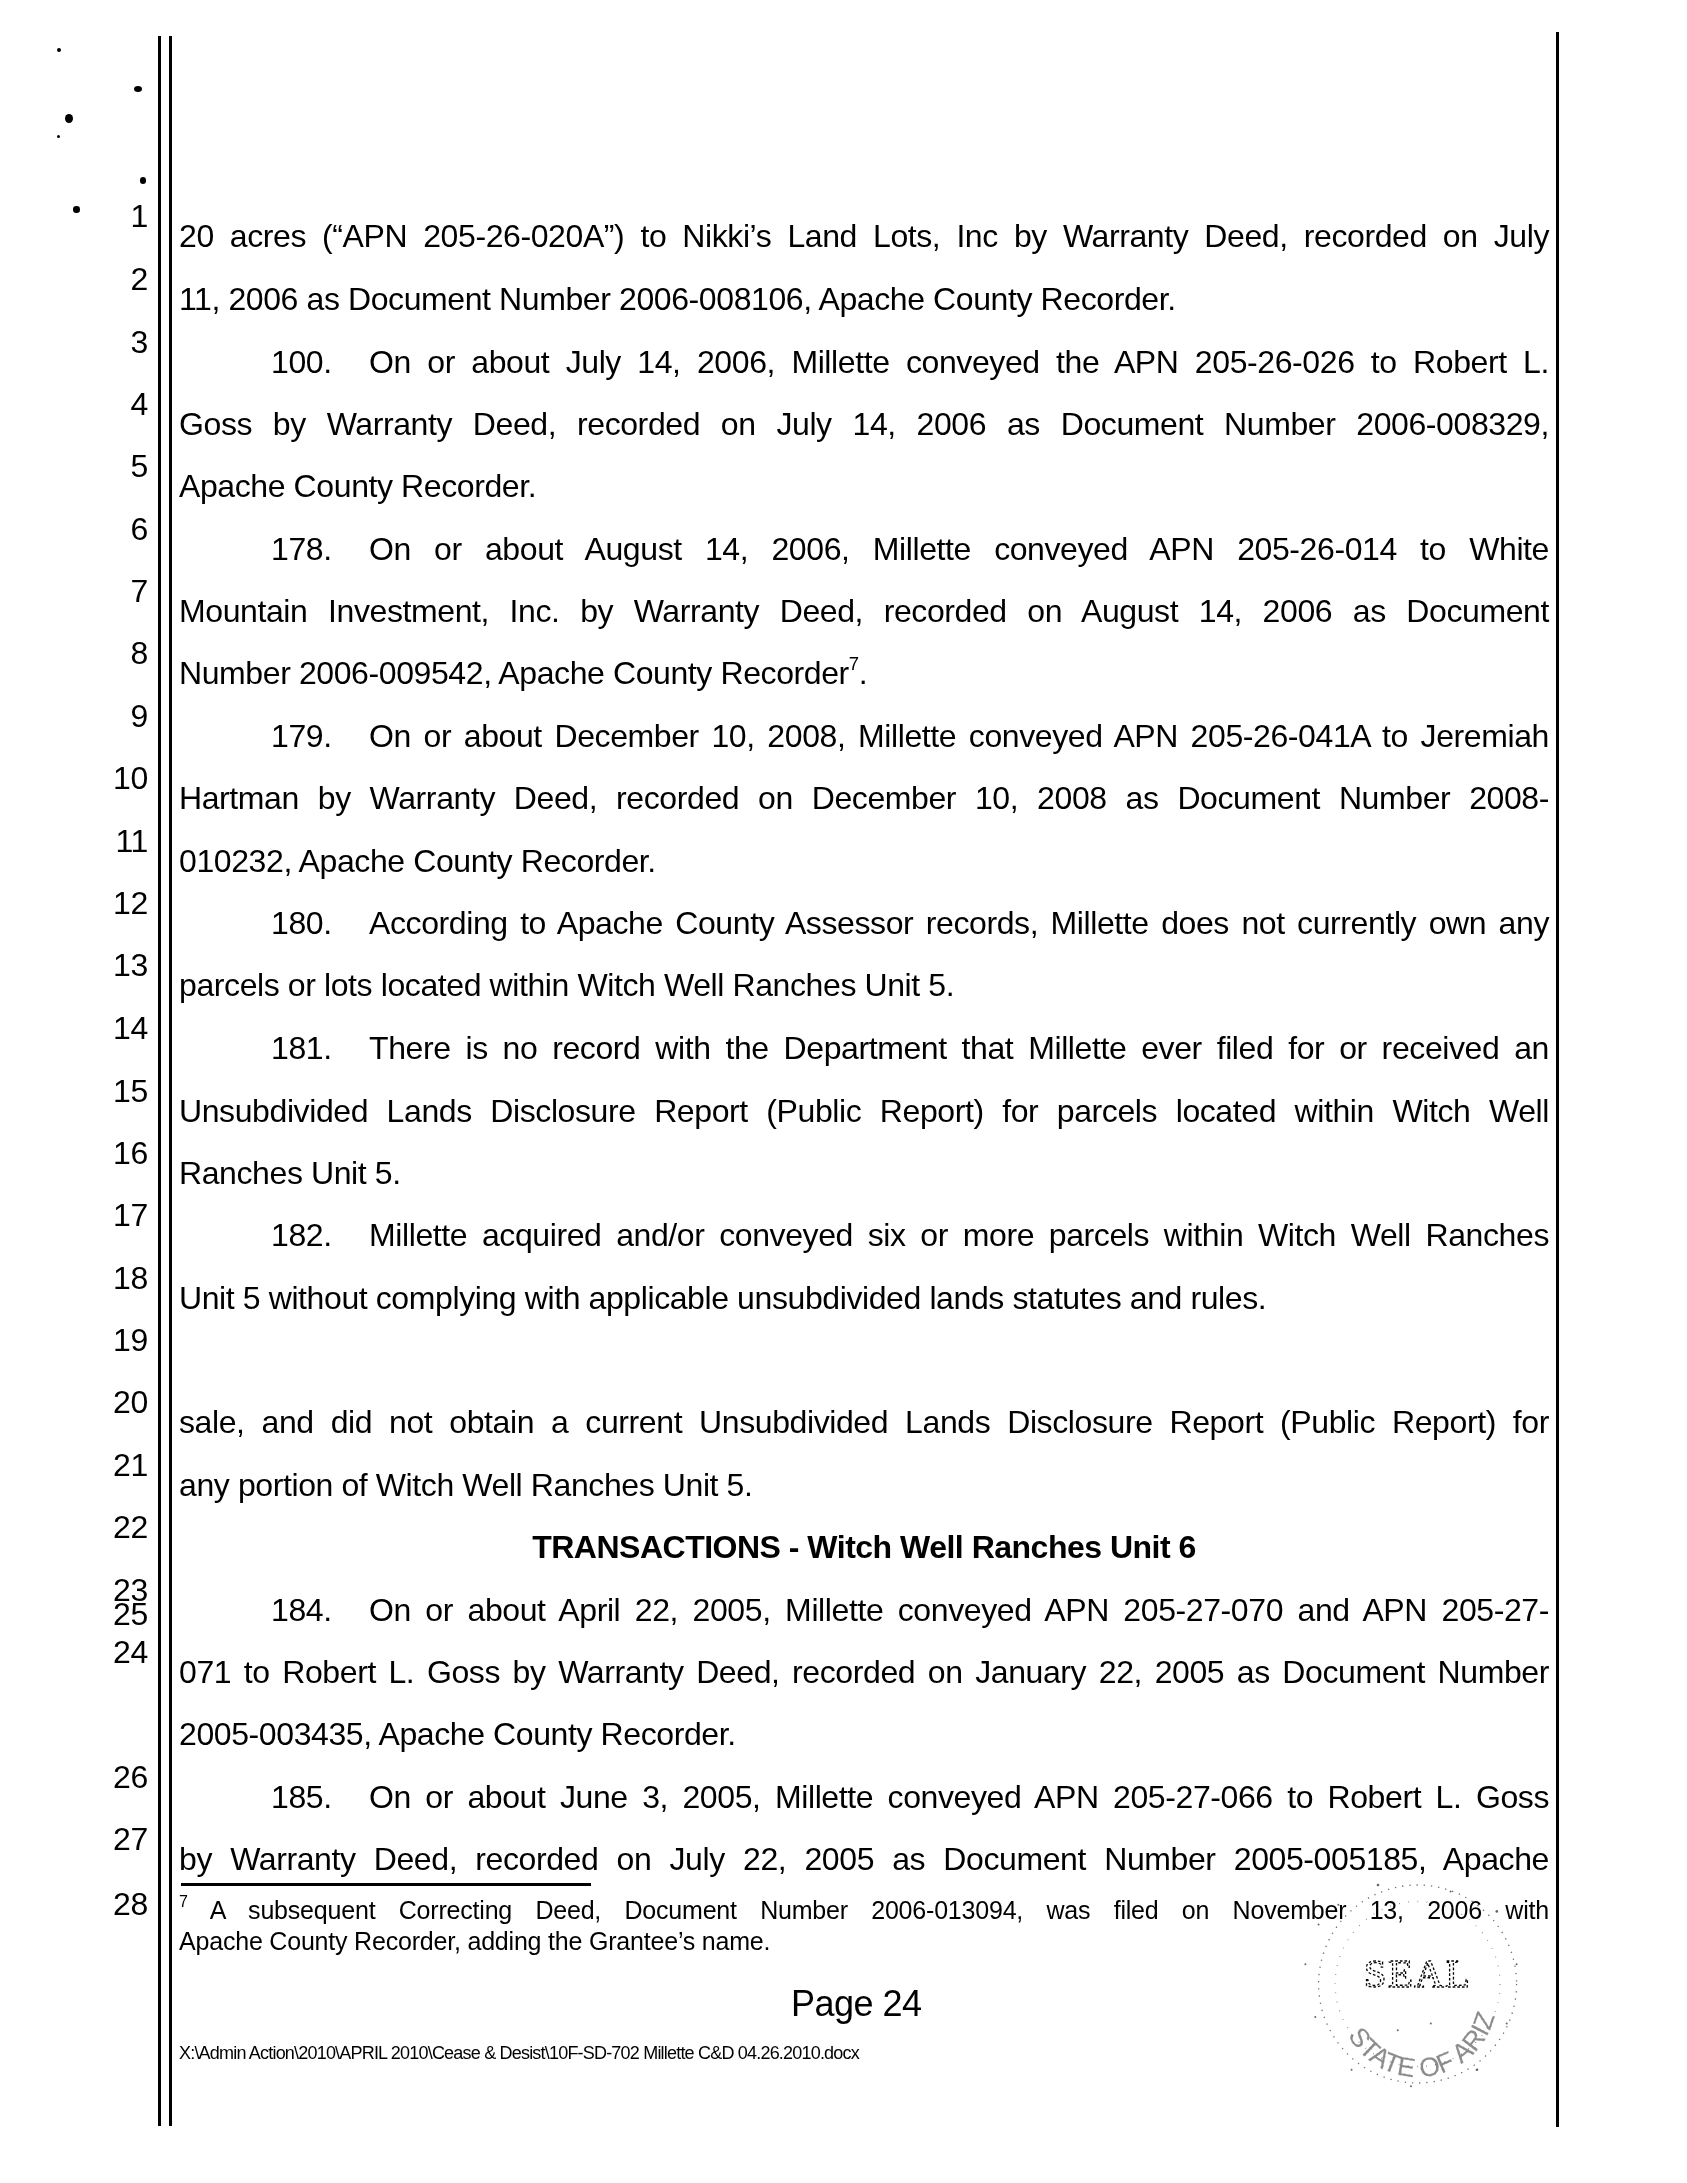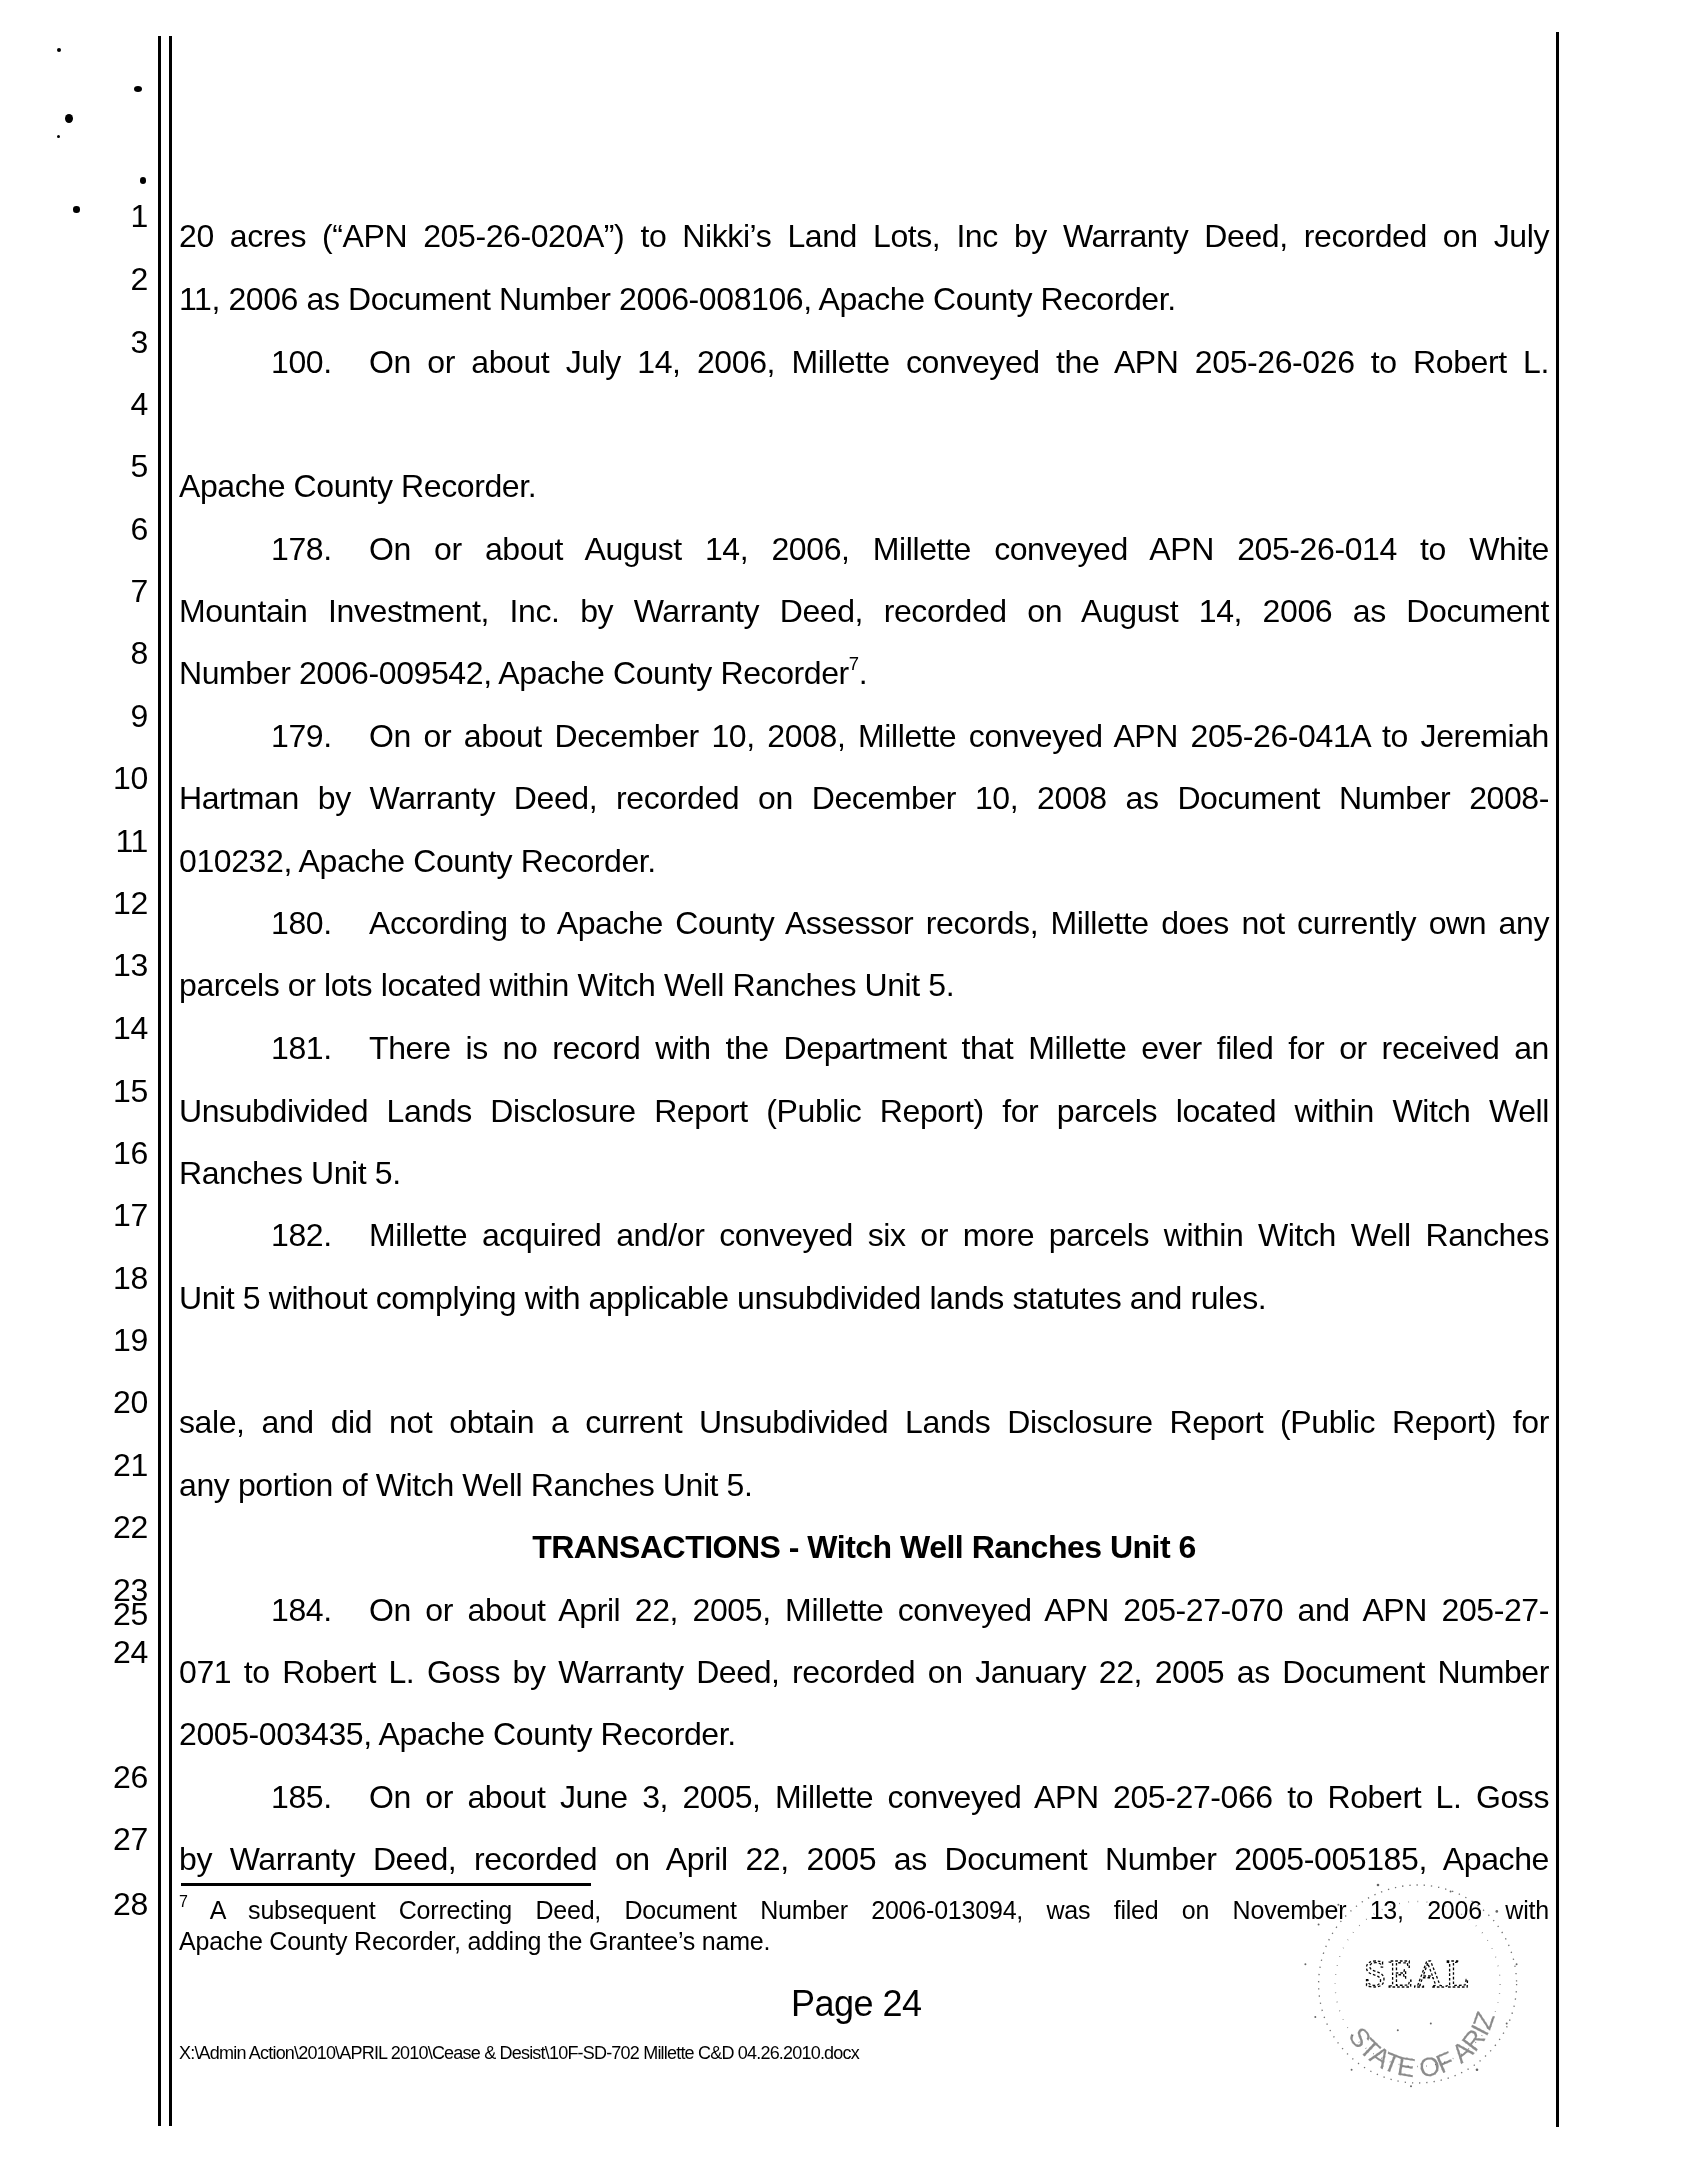--- a/index.html
+++ b/index.html
@@ -85,20 +85,21 @@
     <div class="ln" style="top:1594px">25</div>
     <div class="ln" style="top:1757px">26</div>
     <div class="ln" style="top:1819px">27</div>
     <div class="ln" style="top:1884px">28</div>
   </div>
 
   <div class="body-text">
     <div class="tl just" style="top:196px"><span>20 acres (“APN 205-26-020A”) to Nikki’s Land Lots, Inc by Warranty Deed, recorded on July</span></div>
     <div class="tl" style="top:259px"><span>11, 2006 as Document Number 2006-008106, Apache County Recorder.</span></div>
     <div class="tl just ind" style="top:322px"><span class="para-num">100.</span><span>On or about July 14, 2006, Millette conveyed the APN 205-26-026 to Robert L.</span></div>
+    <div class="tl just" style="top:384px"><span>Goss by Warranty Deed, recorded on July 14, 2006 as Document Number 2006-008329,</span></div>
     <div class="tl" style="top:446px"><span>Apache County Recorder.</span></div>
     <div class="tl just ind" style="top:509px"><span class="para-num">178.</span><span>On or about August 14, 2006, Millette conveyed APN 205-26-014 to White</span></div>
     <div class="tl just" style="top:571px"><span>Mountain Investment, Inc. by Warranty Deed, recorded on August 14, 2006 as Document</span></div>
     <div class="tl" style="top:633px"><span>Number 2006-009542, Apache County Recorder</span><sup class="fn">7</sup><span>.</span></div>
     <div class="tl just ind" style="top:696px"><span class="para-num">179.</span><span>On or about December 10, 2008, Millette conveyed APN 205-26-041A to Jeremiah</span></div>
     <div class="tl just" style="top:758px"><span>Hartman by Warranty Deed, recorded on December 10, 2008 as Document Number 2008-</span></div>
     <div class="tl" style="top:821px"><span>010232, Apache County Recorder.</span></div>
     <div class="tl just ind" style="top:883px"><span class="para-num">180.</span><span>According to Apache County Assessor records, Millette does not currently own any</span></div>
     <div class="tl" style="top:945px"><span>parcels or lots located within Witch Well Ranches Unit 5.</span></div>
     <div class="tl just ind" style="top:1008px"><span class="para-num">181.</span><span>There is no record with the Department that Millette ever filed for or received an</span></div>
@@ -106,21 +107,21 @@
     <div class="tl" style="top:1133px"><span>Ranches Unit 5.</span></div>
     <div class="tl just ind" style="top:1195px"><span class="para-num">182.</span><span>Millette acquired and/or conveyed six or more parcels within Witch Well Ranches</span></div>
     <div class="tl" style="top:1258px"><span>Unit 5 without complying with applicable unsubdivided lands statutes and rules.</span></div>
     <div class="tl just" style="top:1382px"><span>sale, and did not obtain a current Unsubdivided Lands Disclosure Report (Public Report) for</span></div>
     <div class="tl" style="top:1445px"><span>any portion of Witch Well Ranches Unit 5.</span></div>
     <div class="tl heading" style="top:1507px">TRANSACTIONS - Witch Well Ranches Unit 6</div>
     <div class="tl just ind" style="top:1570px"><span class="para-num">184.</span><span>On or about April 22, 2005, Millette conveyed APN 205-27-070 and APN 205-27-</span></div>
     <div class="tl just" style="top:1632px"><span>071 to Robert L. Goss by Warranty Deed, recorded on January 22, 2005 as Document Number</span></div>
     <div class="tl" style="top:1694px"><span>2005-003435, Apache County Recorder.</span></div>
     <div class="tl just ind" style="top:1757px"><span class="para-num">185.</span><span>On or about June 3, 2005, Millette conveyed APN 205-27-066 to Robert L. Goss</span></div>
-    <div class="tl just" style="top:1819px"><span>by Warranty Deed, recorded on April 22, 2005 as Document Number 2005-005185, Apache</span></div>
+    <div class="tl just" style="top:1819px"><span>by Warranty Deed, recorded on July 22, 2005 as Document Number 2005-005185, Apache</span></div>
   </div>
 
   <div class="fn-rule"></div>
   <div class="footnote just" style="top:1895px"><sup>7</sup> <span>A subsequent Correcting Deed, Document Number 2006-013094, was filed on November 13, 2006 with</span></div>
   <div class="footnote" style="top:1926px"><span>Apache County Recorder, adding the Grantee’s name.</span></div>
 
   <div class="page-number">Page 24</div>
   <div class="file-path">X:\Admin Action\2010\APRIL 2010\Cease &amp; Desist\10F-SD-702 Millette C&amp;D 04.26.2010.docx</div>
 
   <div class="seal">

